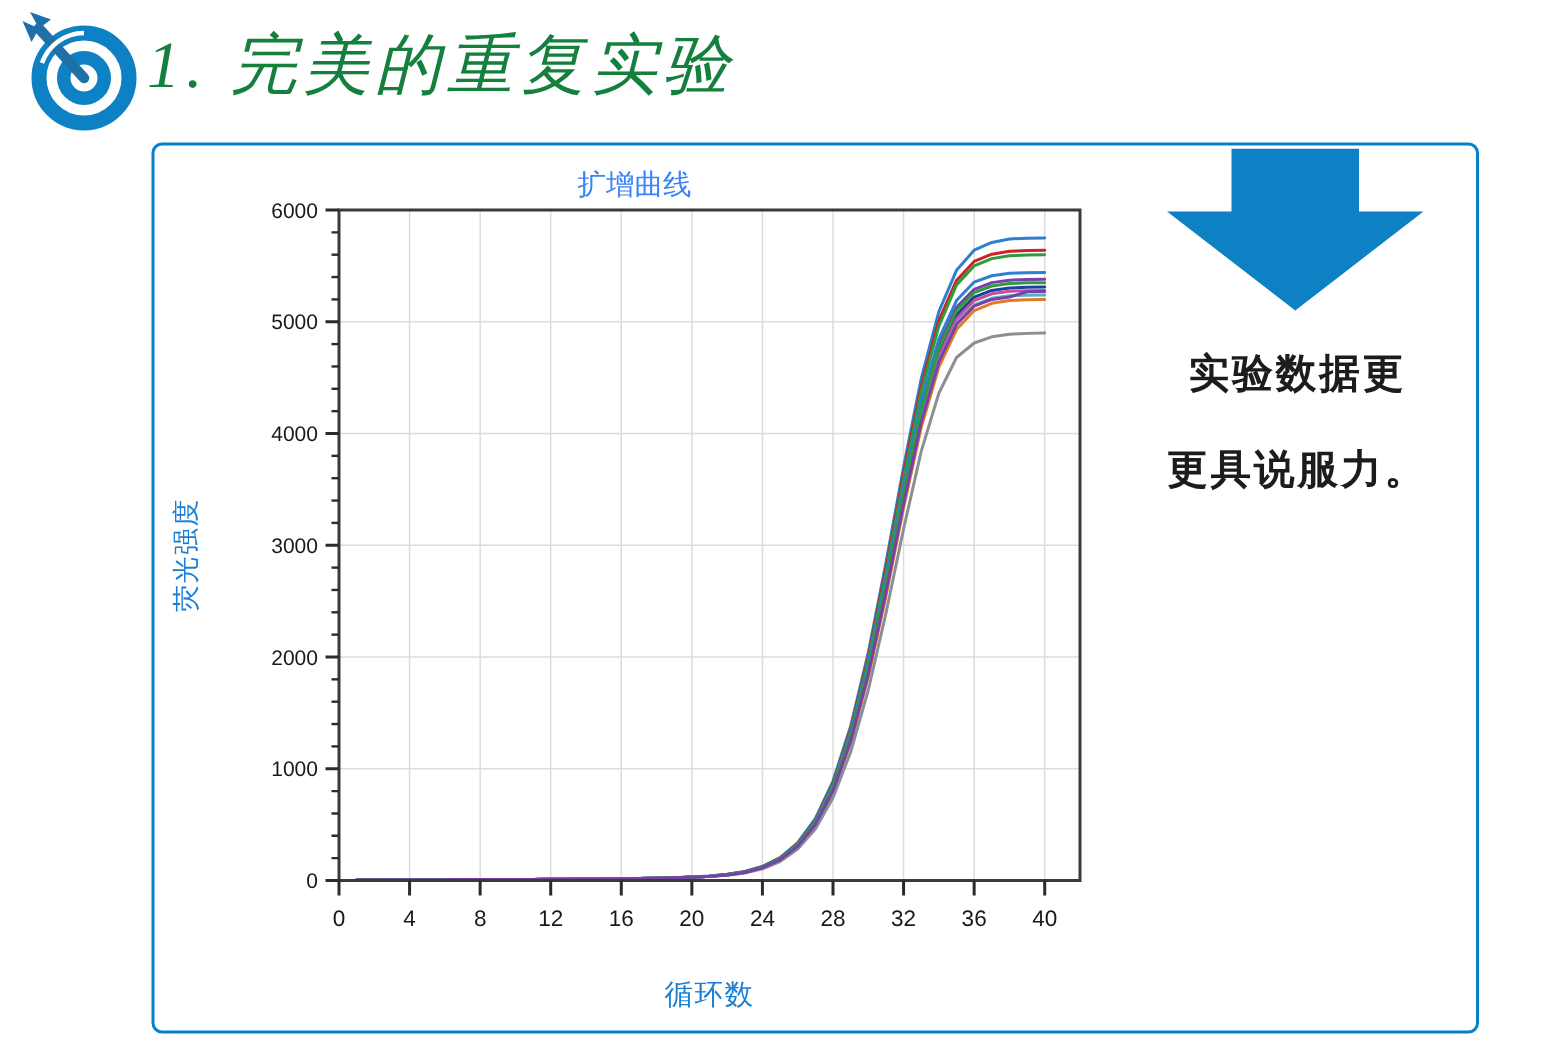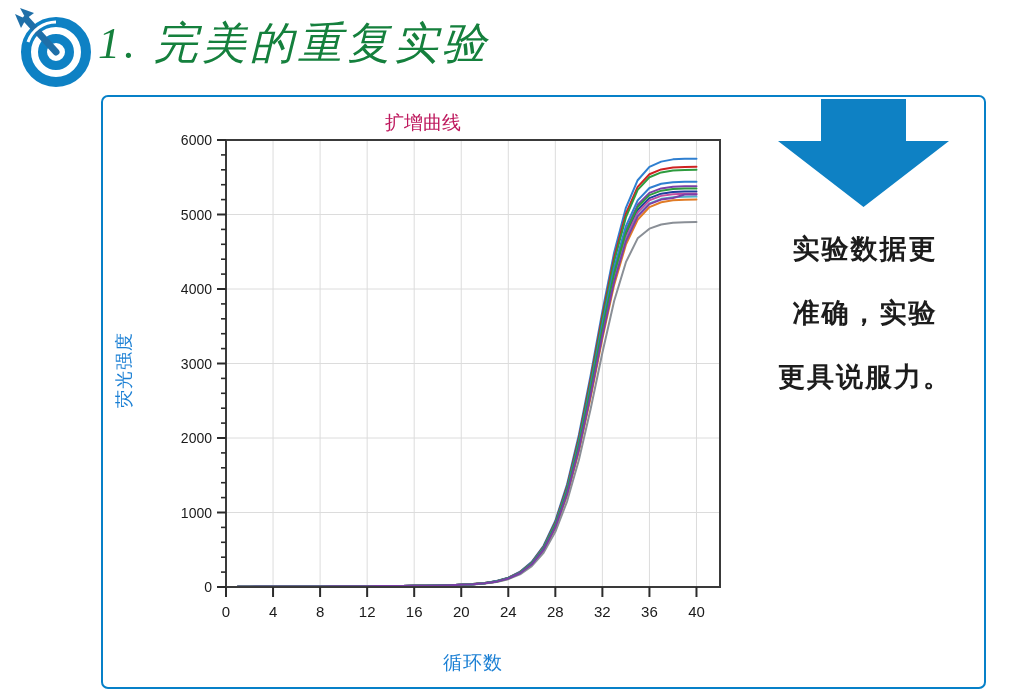--- a/index.html
+++ b/index.html
@@ -67,21 +67,21 @@
     width: 630px;
     height: 580px;
   }
   #chart-title {
     position: absolute;
     left: 0;
     top: 8px;
     width: 630px;
     text-align: center;
     font-size: 19px;
-    color: #be185d;
+    color: #3b82f6;
     font-family: "DejaVu Sans", "Liberation Sans", sans-serif;
   }
   #y-axis-title {
     position: absolute;
     left: -84px;
     top: 256px;
     width: 200px;
     text-align: center;
     font-size: 18px;
     color: #1a7fd4;
@@ -276,17 +276,16 @@
   <div id="right-col">
 
     <div id="down-arrow">
       <svg viewBox="0 0 175 110" width="175" height="110">
         <polygon points="45,0 130,0 130,42 173,42 87.5,108 2,42 45,42" fill="#0e81c4"></polygon>
       </svg>
     </div>
 
     <div id="caption">
       <span class="cap-line">实验数据更</span>
-      <span class="cap-line">准确，实验</span>
       <span class="cap-line">更具说服力。</span>
     </div>
   </div>
 </div>
 
 </body></html>

